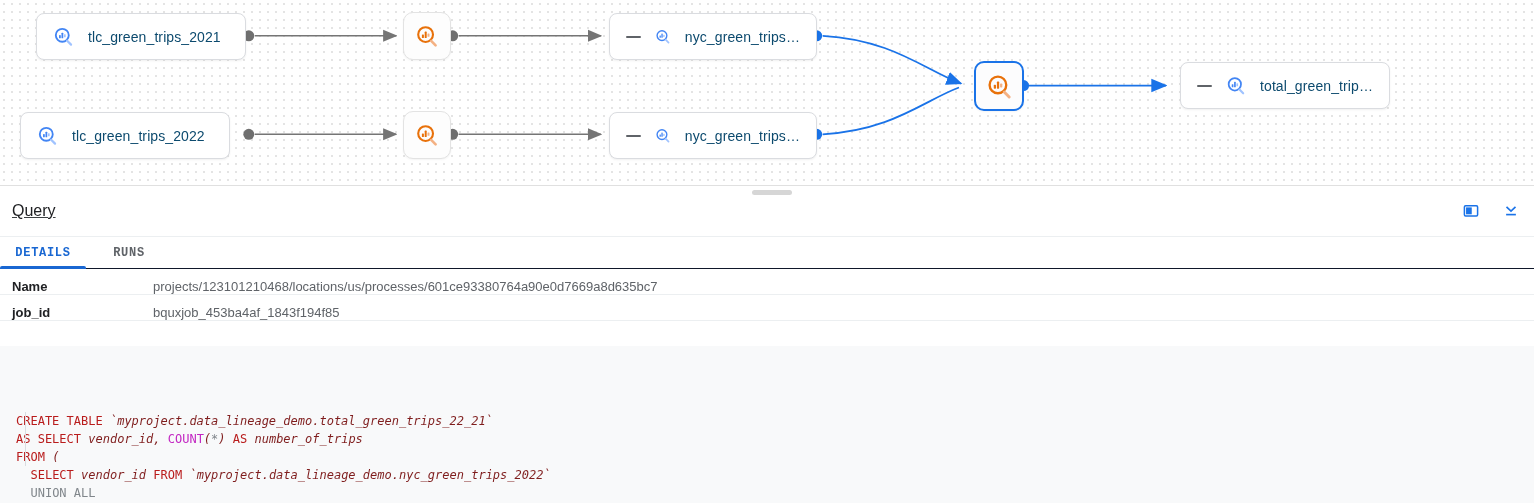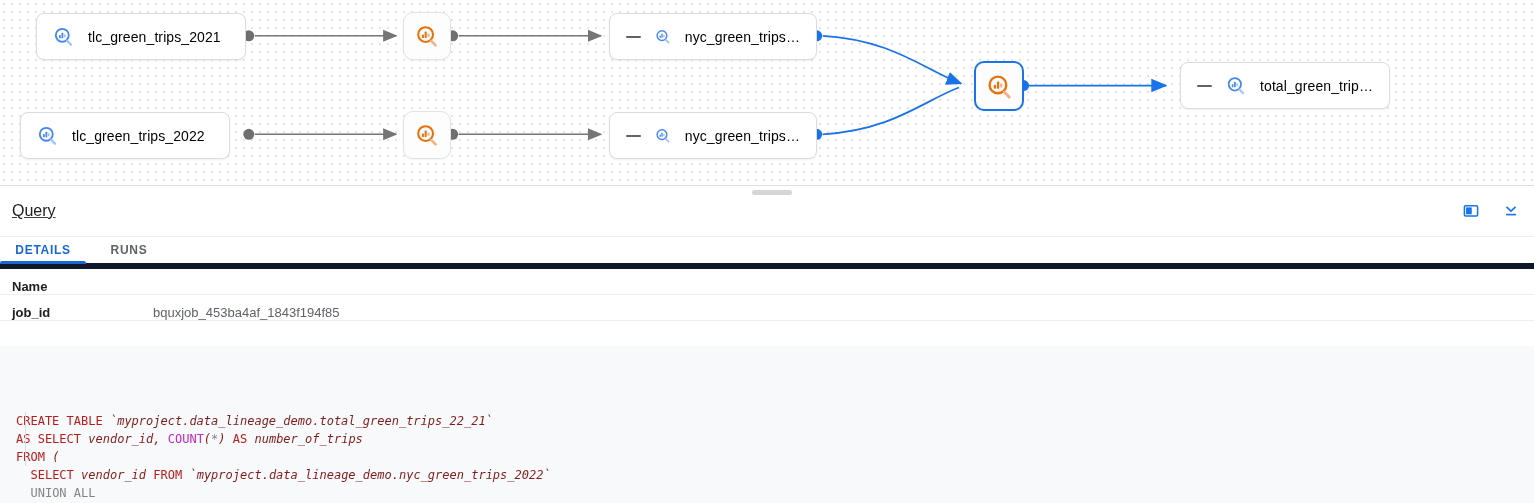--- a/index.html
+++ b/index.html
@@ -11,21 +11,21 @@
     position:relative; width:1534px; height:186px;
     background-image: radial-gradient(#e4e4e4 1.1px, transparent 1.2px);
     background-size: 8px 8px;
     background-color:#fff;
     border-bottom:1px solid #e0e0e0;
   }
   .edges { position:absolute; inset:0; width:100%; height:100%; pointer-events:none; }
   .node {
     position:absolute; display:flex; align-items:center; gap:14px;
     background:#fff; border:1px solid #dadce0; border-radius:8px;
-    padding:0 16px; height:47px; font-size:14px; color:#000000;
+    padding:0 16px; height:47px; font-size:14px; color:#0c4a6e;
     box-shadow:0 1px 2px rgba(60,64,67,.08); cursor:pointer; white-space:nowrap;
   }
   .node .label { letter-spacing:.1px; }
   .process {
     position:absolute; width:48px; height:48px; border-radius:10px;
     background:#fdfdfd; border:1px solid #e3e3e3;
     display:flex; align-items:center; justify-content:center; cursor:pointer;
     box-shadow:0 1px 2px rgba(60,64,67,.06);
   }
   .process.selected { width:50px; height:50px; border:2px solid #1a73e8; background:#fcfcfd; }
@@ -34,21 +34,21 @@
   
   .panel { position:relative; width:1534px; }
   .drag-handle { position:absolute; left:752px; top:4px; width:40px; height:5px;
     background:#d6d6d6; border-radius:2.5px; cursor:row-resize; }
   .panel-header { display:flex; align-items:center; justify-content:space-between;
     height:51px; padding:0 14px 0 12px; border-bottom:1px solid #eceff1;text-decoration:underline; }
   .panel-title { font-size:16px; color:#202124; }
   .header-icons { display:flex; align-items:center; gap:22px; }
   .icon-btn { cursor:pointer; display:flex; align-items:center; }
 
-  .tabs { display:flex; border-bottom:6px solid #0f172a; height:32px; }
+  .tabs { display:flex; border-bottom:1px solid #0f172a; height:32px;font-family:Liberation Mono, monospace; }
   .tab { width:86px; display:flex; align-items:center; justify-content:center;
     font-size:12px; font-weight:bold; letter-spacing:.7px; color:#5f6368;
     cursor:pointer; position:relative; }
   .tab.active { color:#1967d2; }
   .tab.active::after { content:""; position:absolute; left:0; right:0; bottom:-1px;
     height:3px; background:#1967d2; border-radius:2px 2px 0 0; }
 
   .detail-row { display:flex; align-items:flex-end; height:26px;
     border-bottom:1px solid #eceff1; font-size:13px; }
   .detail-label { width:153px; padding-left:12px; font-weight:bold; color:#202124; flex:none; }
@@ -211,20 +211,21 @@
     </span>
   </div>
 
   <div class="tabs">
     <div class="tab active">DETAILS</div>
     <div class="tab">RUNS</div>
   </div>
 
   <div class="detail-row">
     <span class="detail-label">Name</span>
+    <span class="detail-value">projects/123101210468/locations/us/processes/601ce93380764a90e0d7669a8d635bc7</span>
   </div>
   <div class="detail-row">
     <span class="detail-label">job_id</span>
     <span class="detail-value">bquxjob_453ba4af_1843f194f85</span>
   </div>
 
   <div class="code-wrap">
     <div class="indent-guide"></div>
     <div><div class="code-line"><span class="tok-kw">CREATE TABLE</span><span class="tok-id"> `myproject.data_lineage_demo.total_green_trips_22_21`</span></div><div class="code-line"><span class="tok-kw">AS SELECT</span><span class="tok-id"> vendor_id, </span><span class="tok-fn">COUNT</span><span class="tok-id">(</span><span class="tok-cm">*</span><span class="tok-id">) </span><span class="tok-kw">AS</span><span class="tok-id"> number_of_trips</span></div><div class="code-line"><span class="tok-kw">FROM</span><span class="tok-id"> (</span></div><div class="code-line"><span class="tok-id">  </span><span class="tok-kw">SELECT</span><span class="tok-id"> vendor_id </span><span class="tok-kw">FROM</span><span class="tok-id"> `myproject.data_lineage_demo.nyc_green_trips_2022`</span></div><div class="code-line"><span class="tok-id">  </span><span class="tok-cm">UNION ALL</span></div><div class="code-line"></div></div>
   </div>

